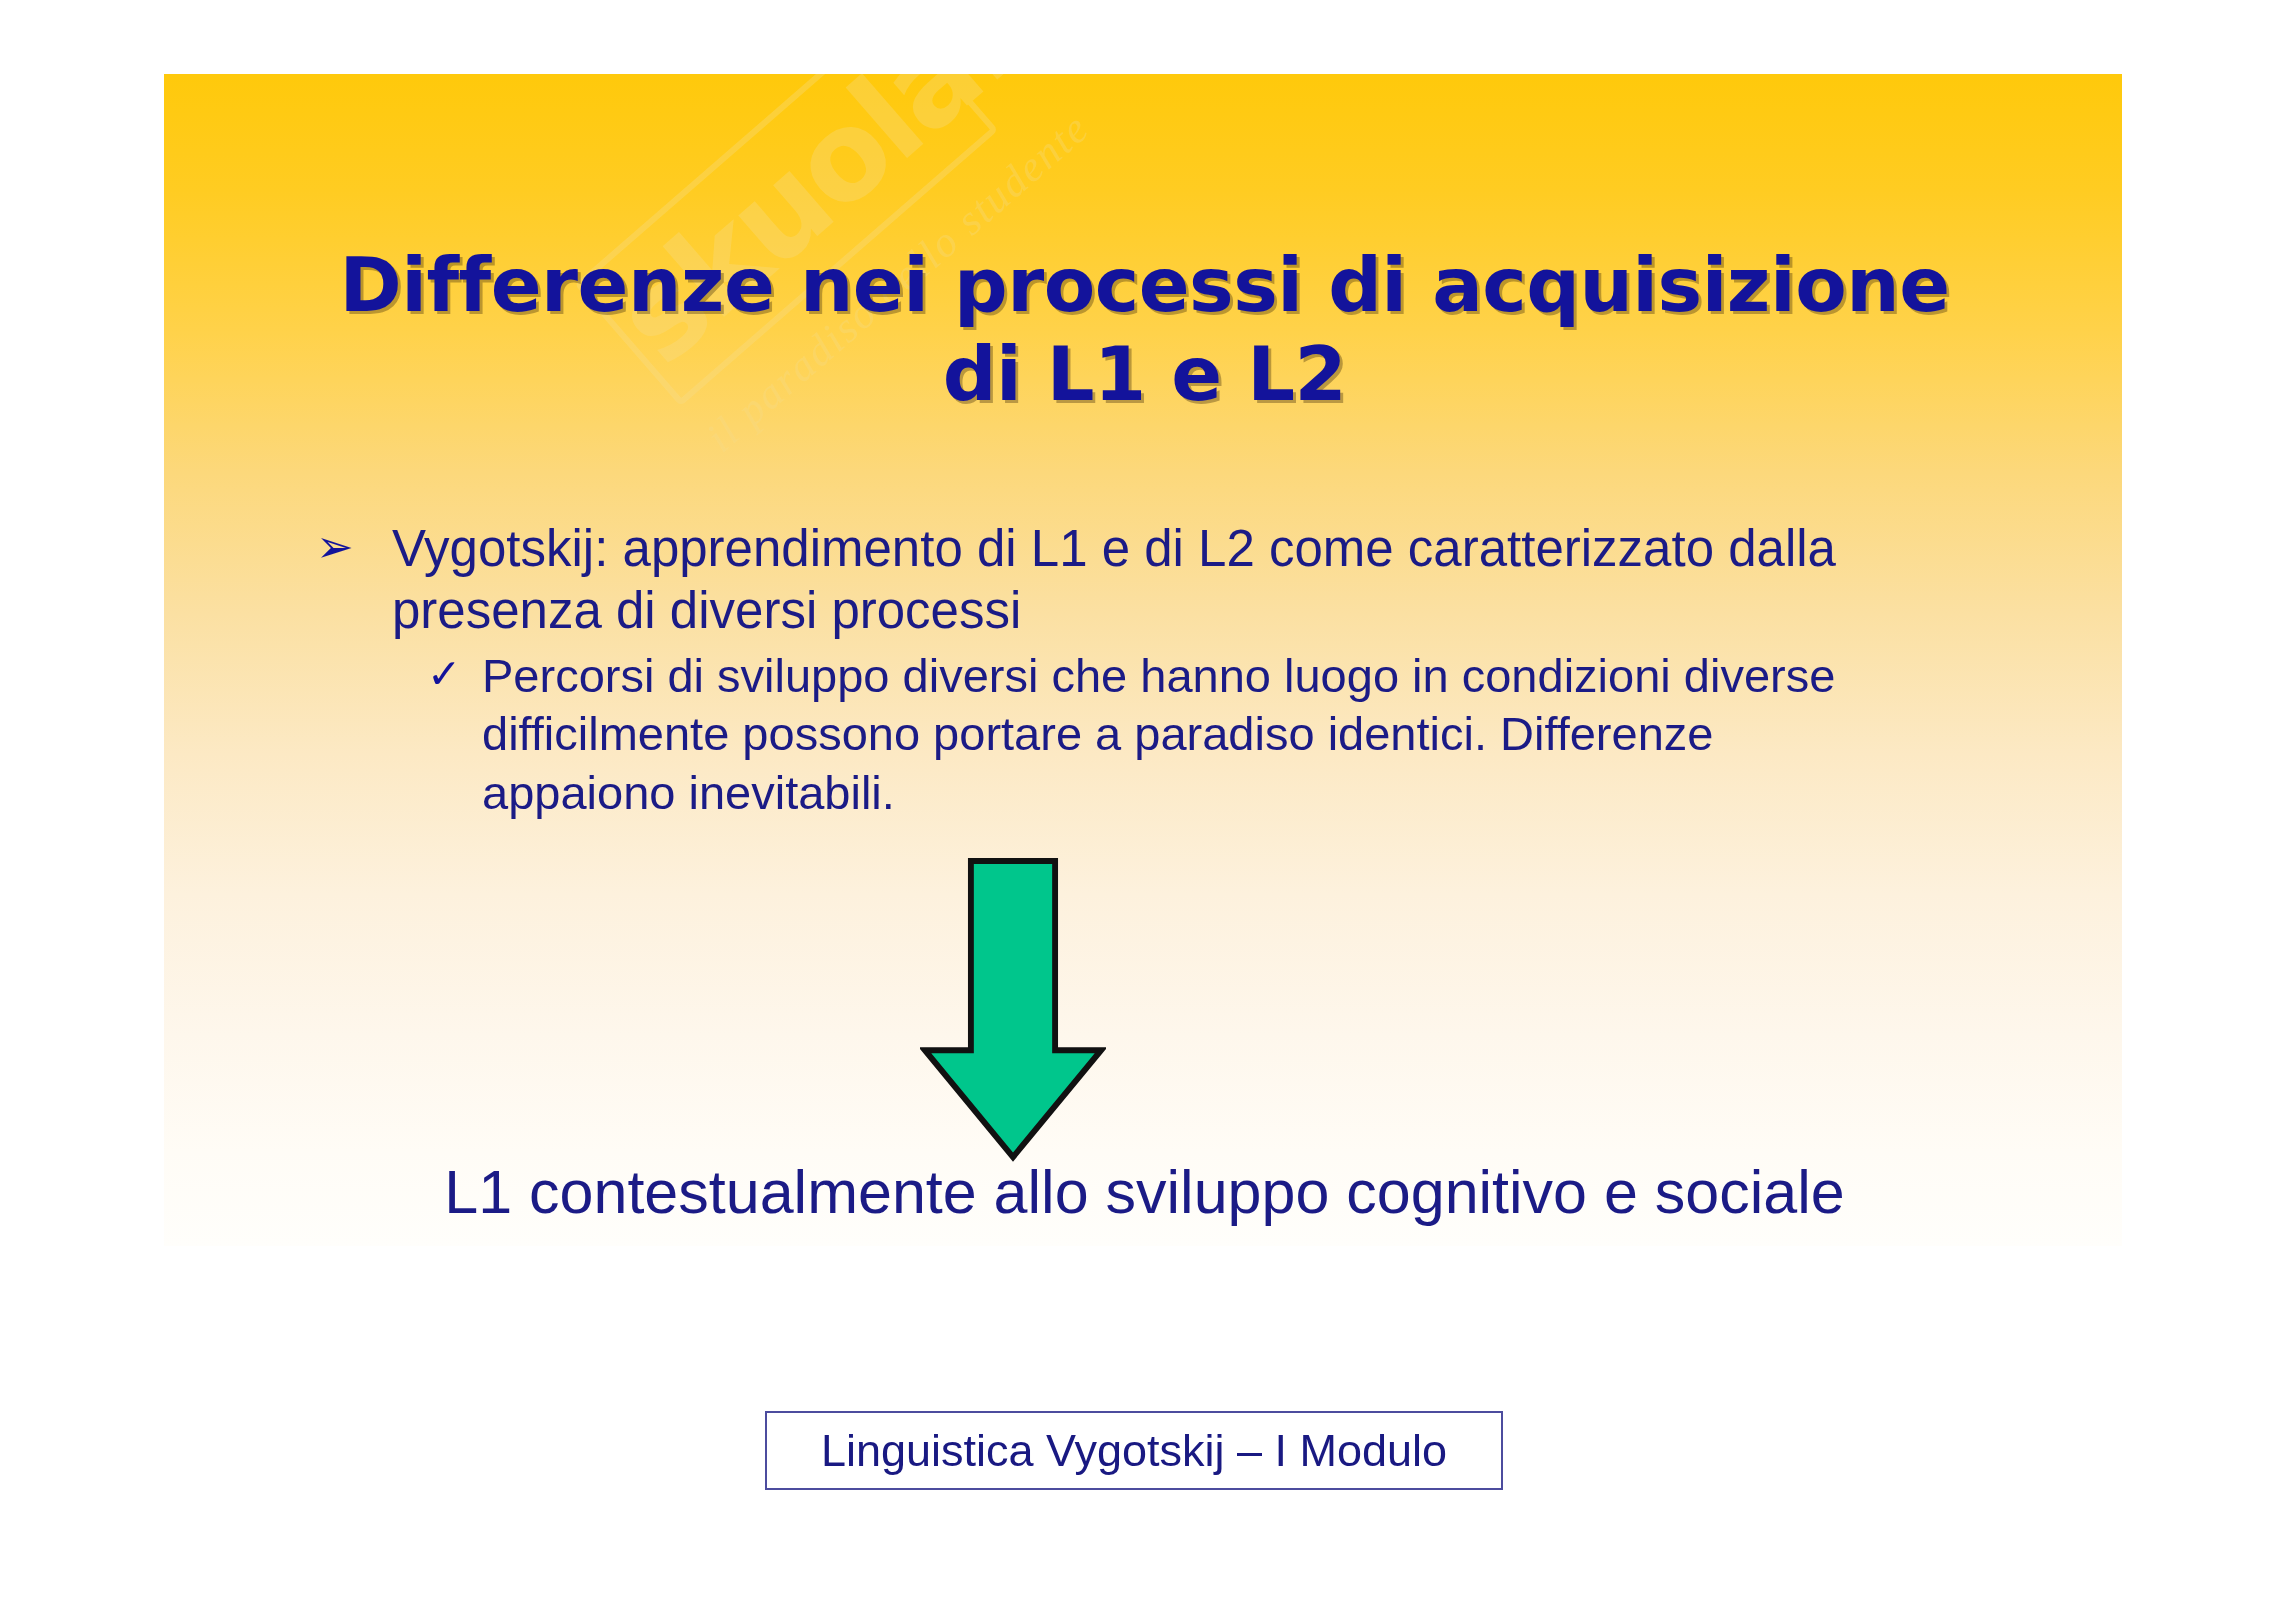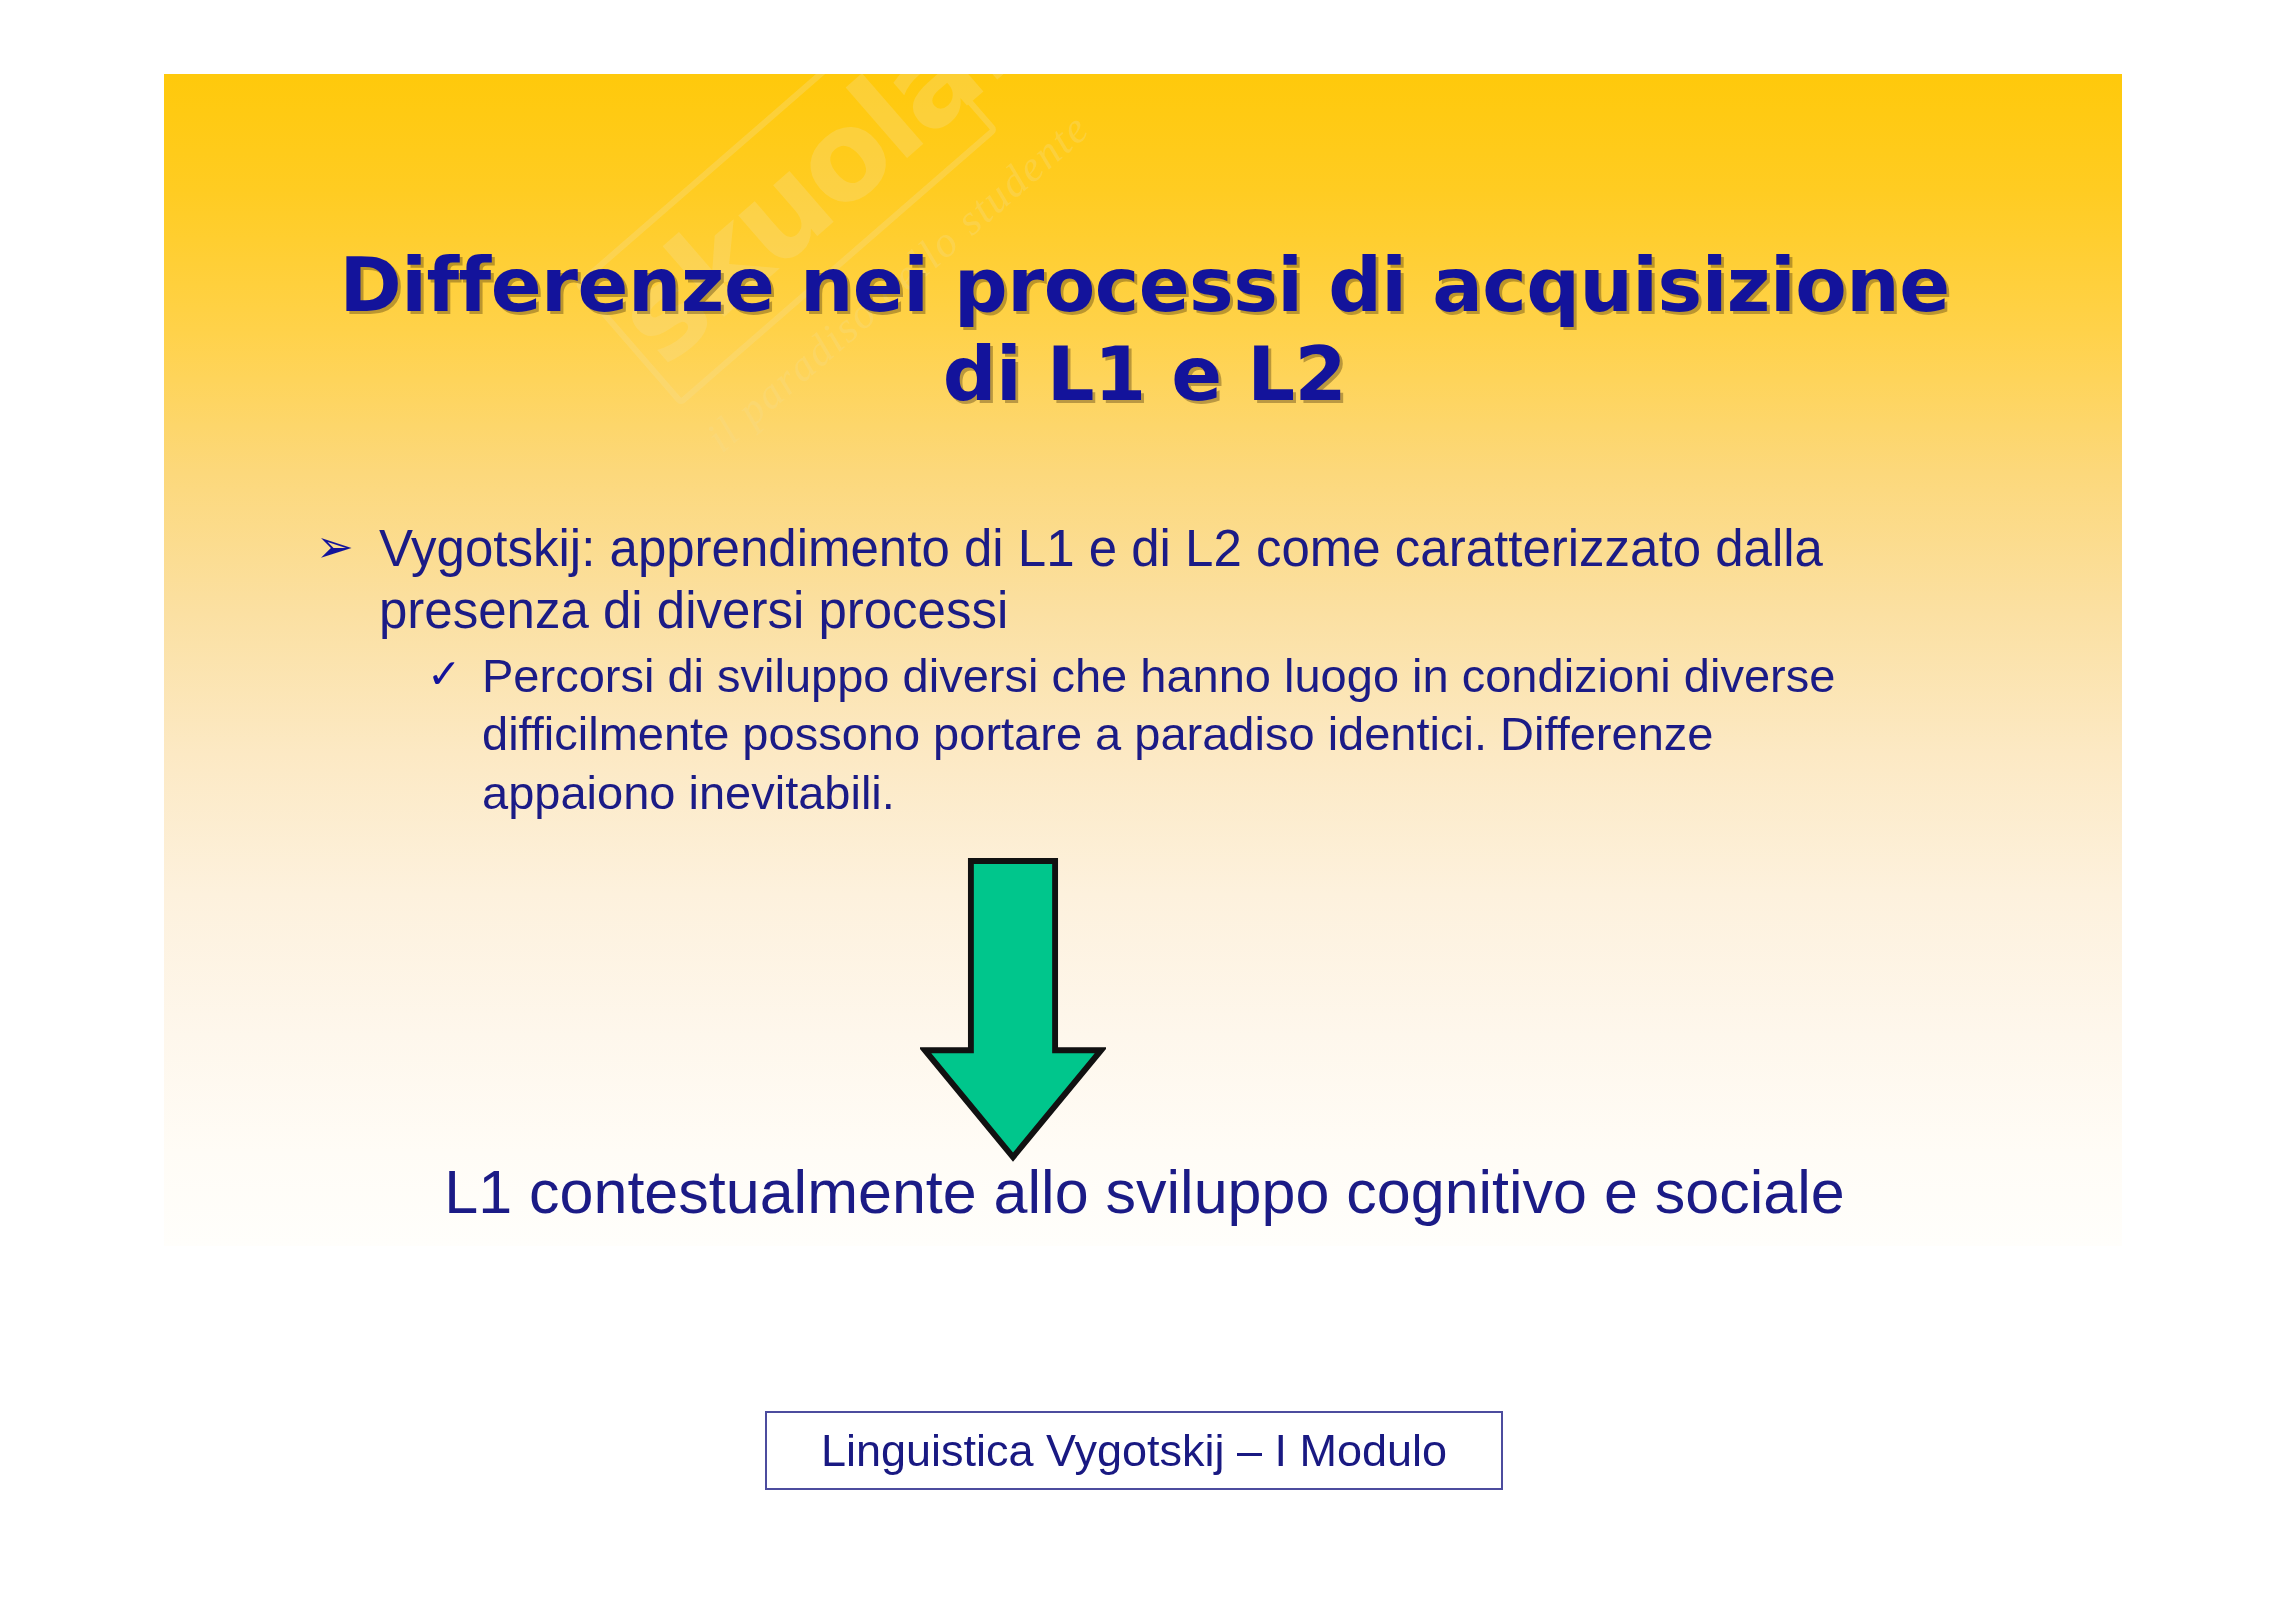--- a/index.html
+++ b/index.html
@@ -118,21 +118,21 @@
     font-size:51px;
     line-height:1.22;
   }
   .bullet-l1 .marker {
     flex:0 0 auto;
     width:63px;
     font-size:45px;
     line-height:1.30;
     color:#13139B;
   }
-  .bullet-l1 .txt { flex:1 1 auto; }
+  .bullet-l1 .txt { flex:1 1 auto;margin-left:13px; }
 
   .bullet-l2 {
     position:absolute;
     left:263px;
     top:573px;
     width:1431px;
     display:flex;
     align-items:flex-start;
     color:#1B1B86;
     font-size:47px;

